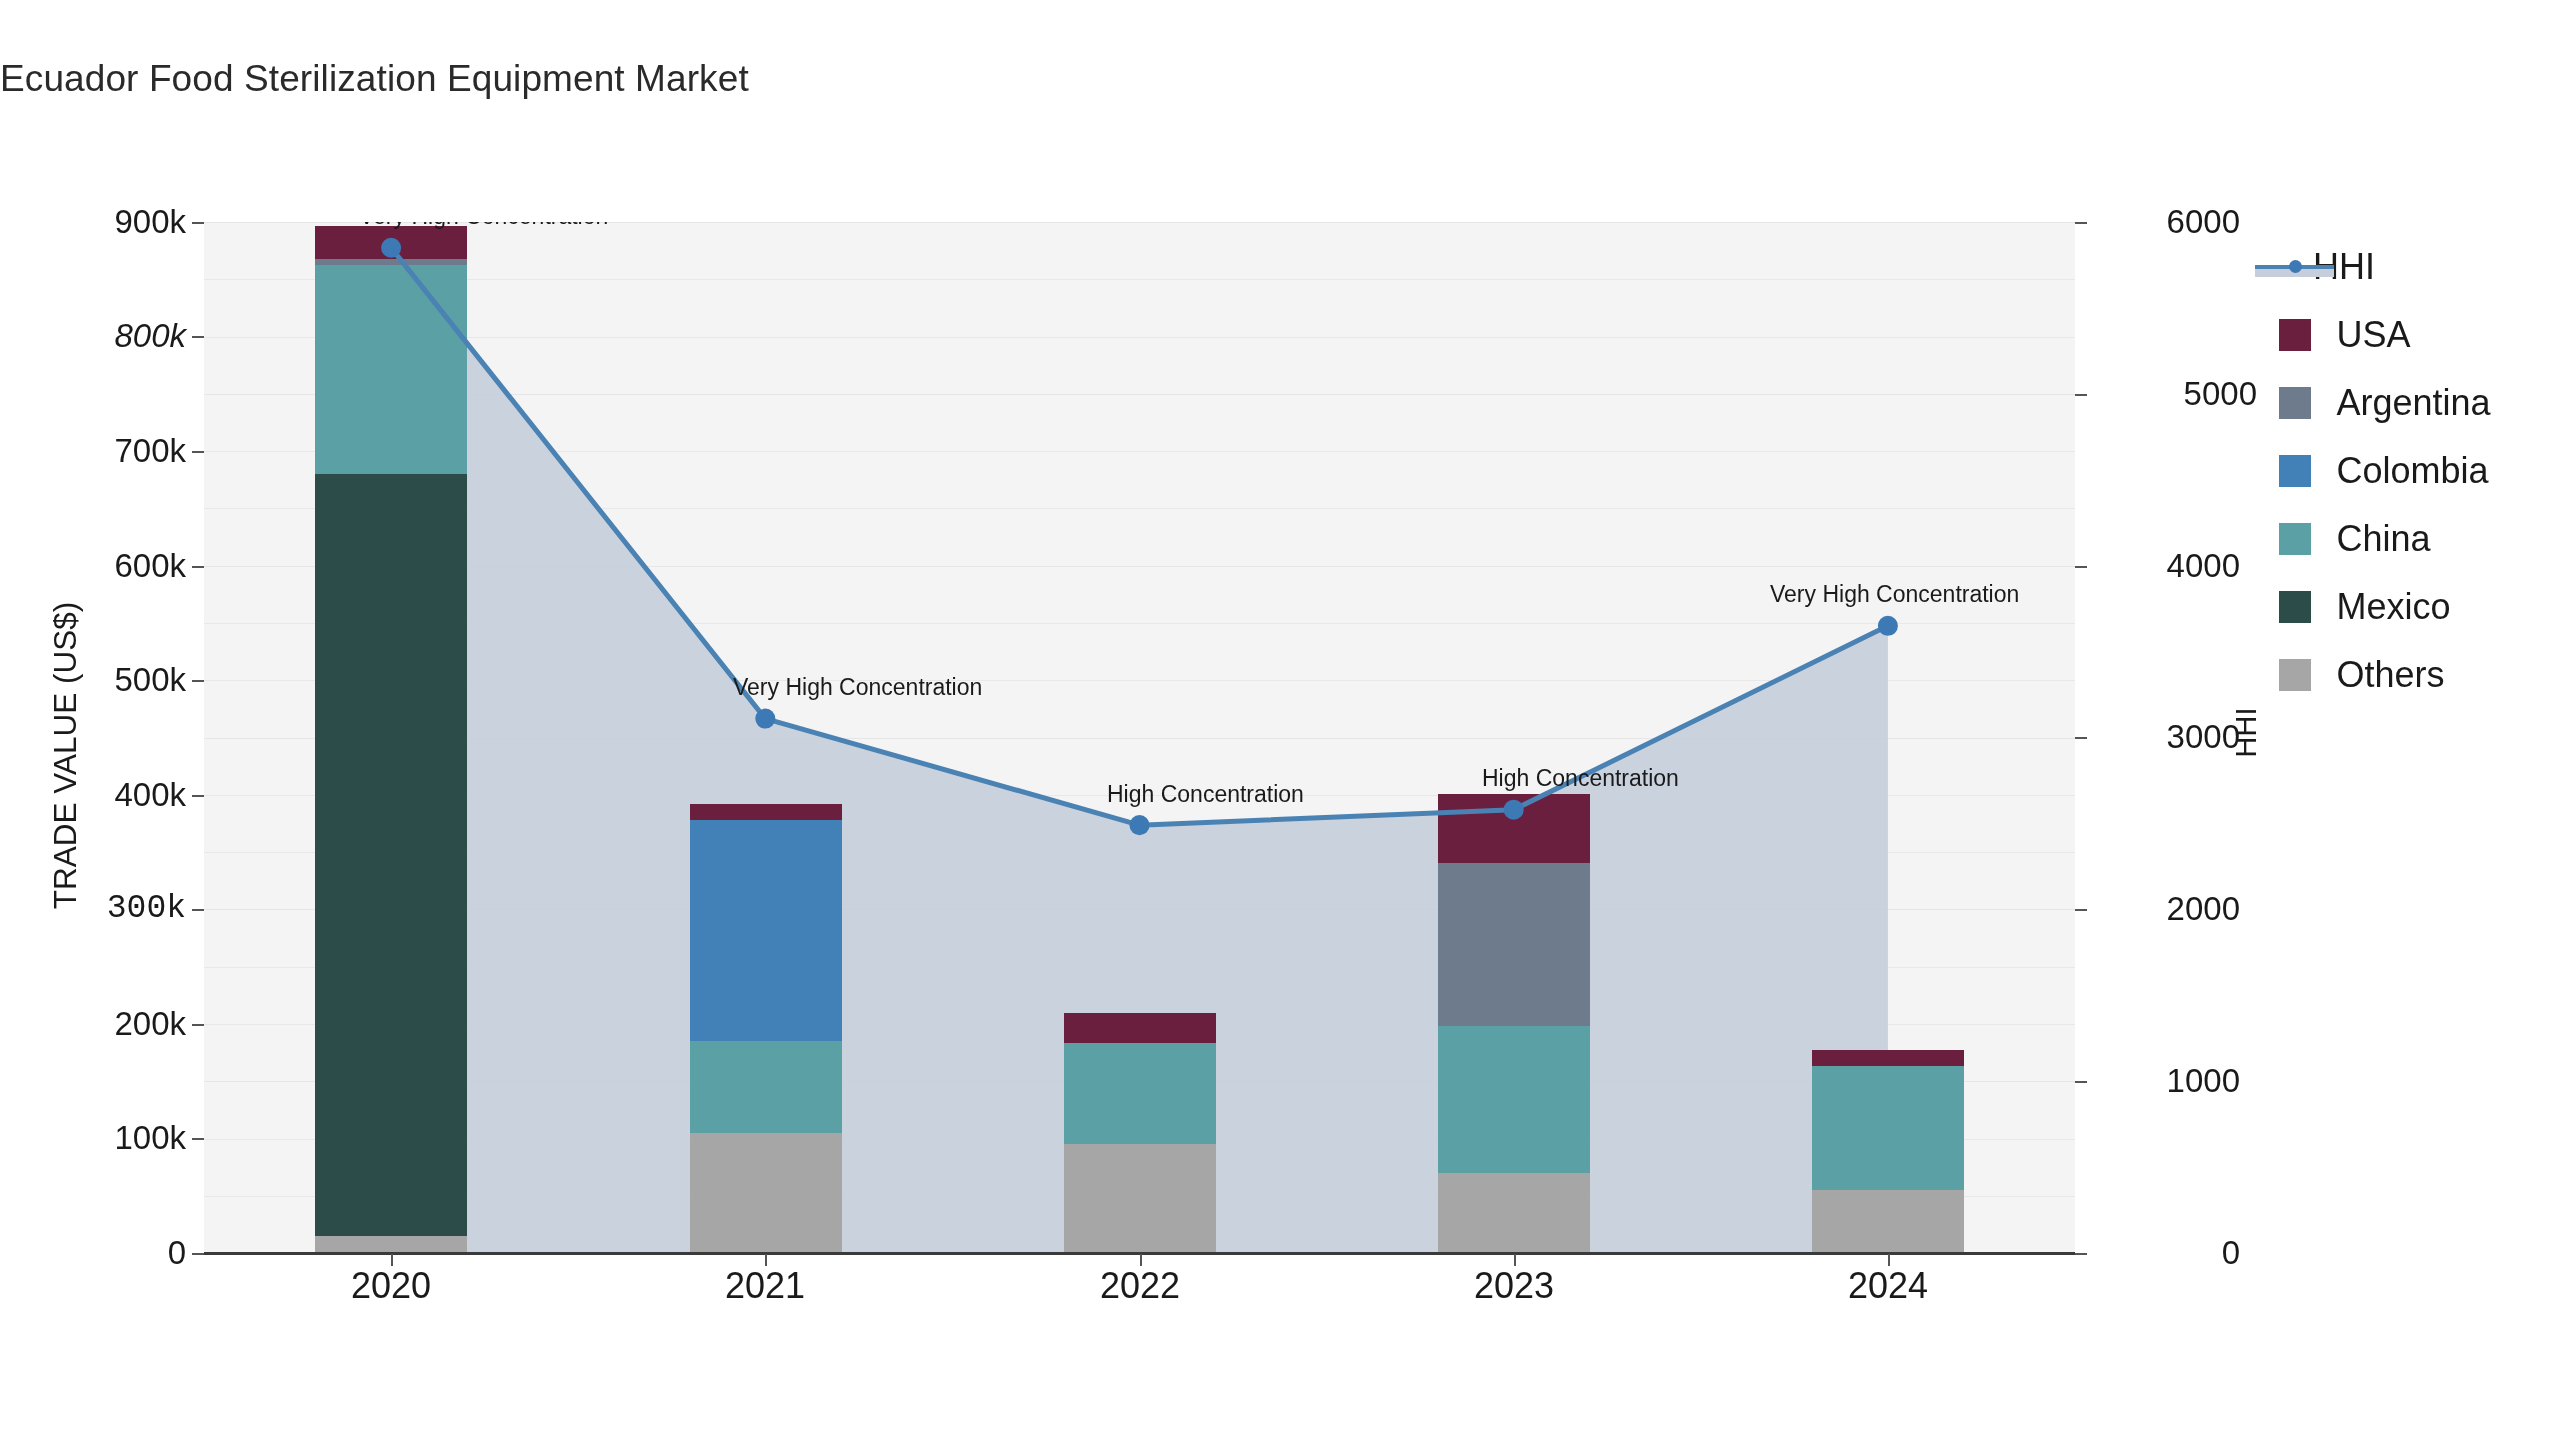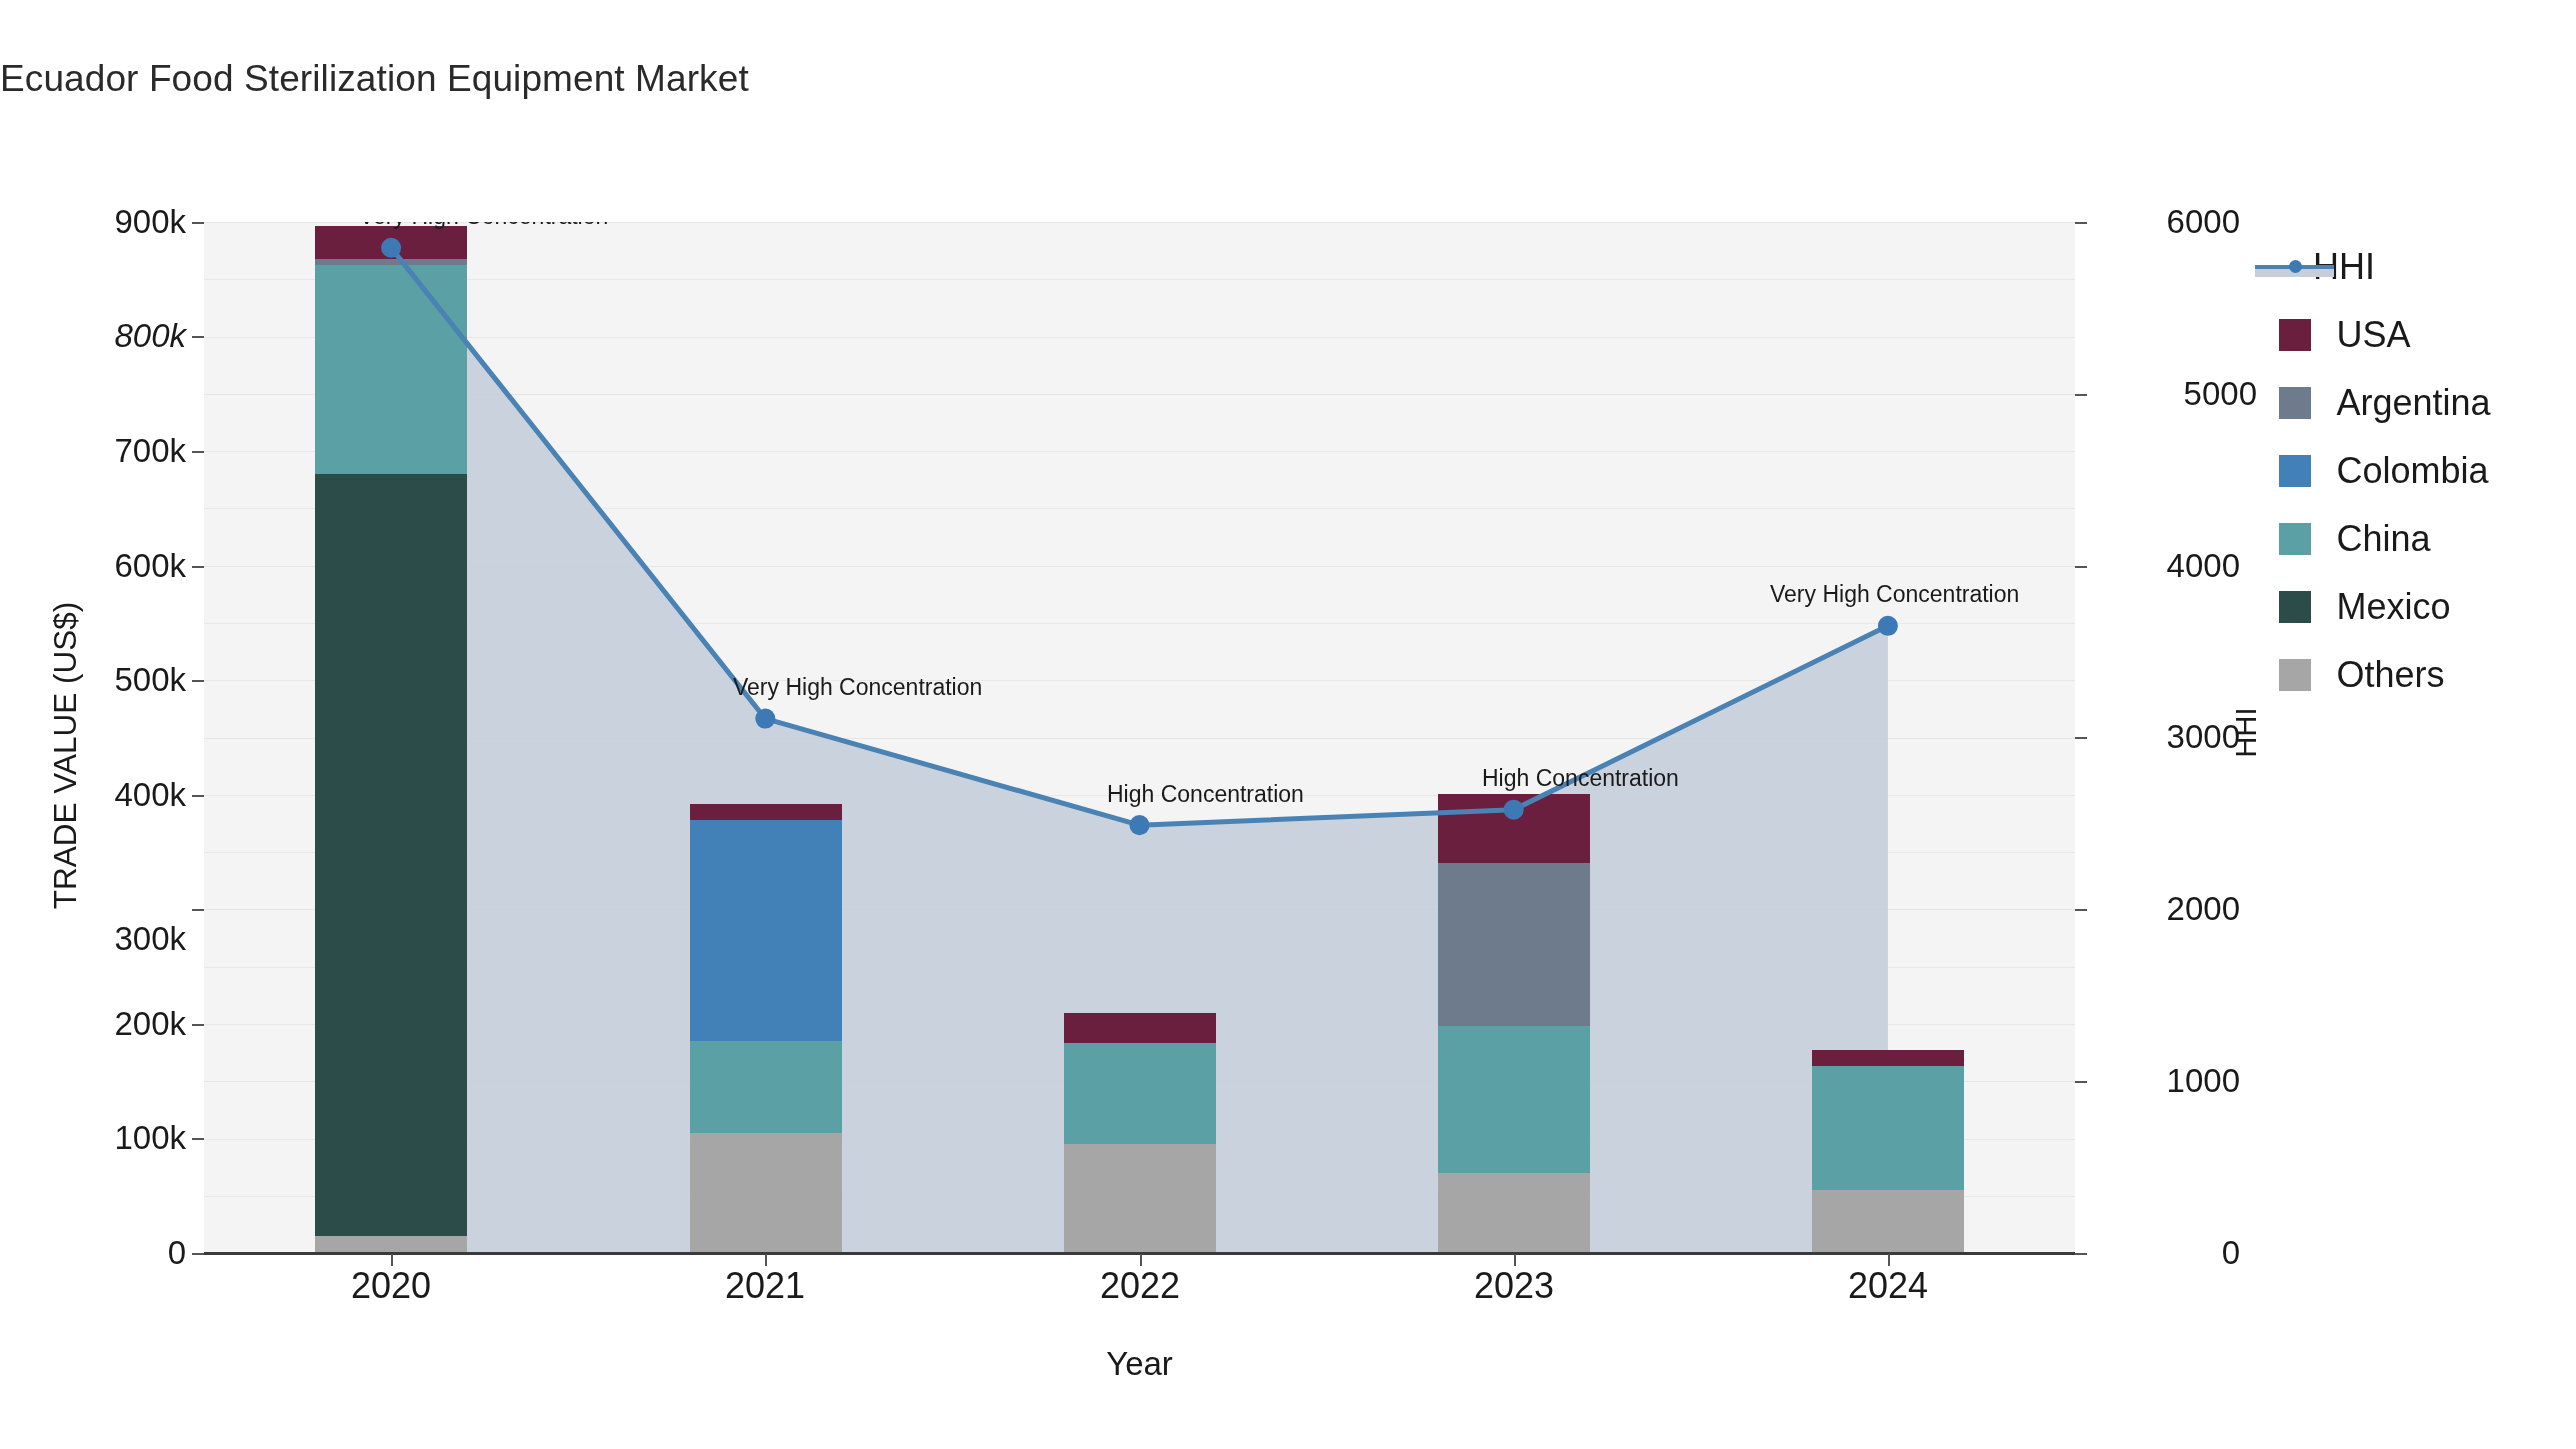--- a/index.html
+++ b/index.html
@@ -328,21 +328,21 @@
 
   <div id="x-axis-line"></div>
 
   <div id="y-axis-left">
       <div class="ytick-left-wrap" style="top: 1253px;">0</div>
       <div class="tickmark-left" style="top: 1253px;"></div>
       <div class="ytick-left-wrap" style="top: 1138px;">100k</div>
       <div class="tickmark-left" style="top: 1138px;"></div>
       <div class="ytick-left-wrap" style="top: 1024px;">200k</div>
       <div class="tickmark-left" style="top: 1024px;"></div>
-      <div class="ytick-left-wrap" style="top: 939px;">300k</div>
+      <div class="ytick-left-wrap" style="top: 908px; font-family: Liberation Mono, monospace;">300k</div>
       <div class="tickmark-left" style="top: 909px;"></div>
       <div class="ytick-left-wrap" style="top: 795px;">400k</div>
       <div class="tickmark-left" style="top: 795px;"></div>
       <div class="ytick-left-wrap" style="top: 680px;">500k</div>
       <div class="tickmark-left" style="top: 680px;"></div>
       <div class="ytick-left-wrap" style="top: 566px;">600k</div>
       <div class="tickmark-left" style="top: 566px;"></div>
       <div class="ytick-left-wrap" style="top: 451px;">700k</div>
       <div class="tickmark-left" style="top: 451px;"></div>
       <div class="ytick-left-wrap" style="top: 336px; font-style: italic;">800k</div>
@@ -374,21 +374,20 @@
       <div class="xtick" style="left: 1140px;">2022</div>
       <div class="xtickmark" style="left: 1140px;"></div>
       <div class="xtick" style="left: 1514px;">2023</div>
       <div class="xtickmark" style="left: 1514px;"></div>
       <div class="xtick" style="left: 1888px;">2024</div>
       <div class="xtickmark" style="left: 1888px;"></div>
     </div>
 
   <div id="ylabel-left">TRADE VALUE (US$)</div>
   <div id="ylabel-right">HHI</div>
-  <div id="xlabel">Year</div>
 
   <div id="legend">
       <div class="legend-item">
         <span class="legend-line-swatch">
           <span class="ll-area"></span>
           <span class="ll-line" style="background: rgb(74, 130, 180);"></span>
           <span class="ll-dot"></span>
         </span>
         <span class="legend-label">HHI</span>
       </div>

